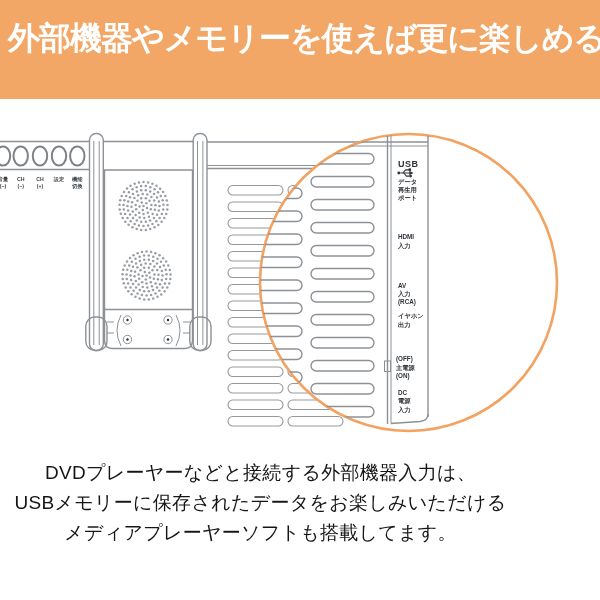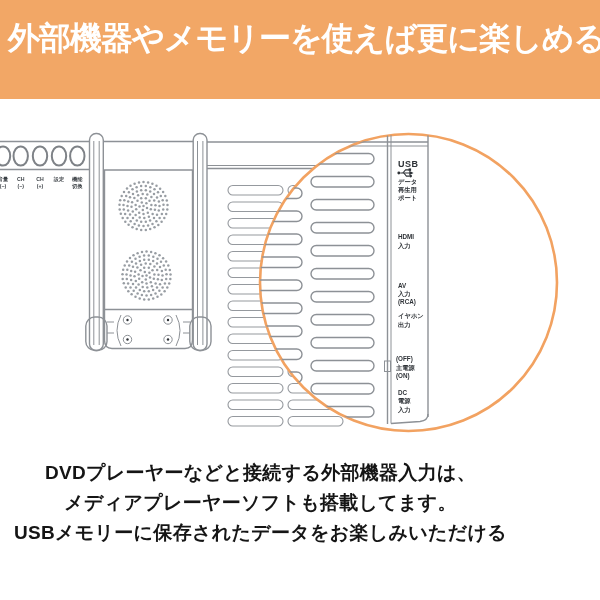--- a/index.html
+++ b/index.html
@@ -12,21 +12,21 @@
     background:#F2A766;
   }
   .hero-title{
     margin:8px;padding-top:11px;
     font-size:32px;line-height:38px;font-weight:bold;color:#ffffff;
     text-align:center;letter-spacing:-1px;white-space:nowrap;
   }
   .figure-svg{position:absolute;left:0;top:0;width:600px;height:600px;}
   .desc{
     position:absolute;left:0;top:458px;width:521px;
-    text-align:center;color:#151515;font-weight:bold;
+    text-align:center;color:#151515;font-weight:normal;
     font-size:19px;line-height:30px;letter-spacing:0.3px;
   }
   .desc div{white-space:nowrap;}
   
   .ln{stroke:#8D9196;fill:none;stroke-width:1.4;}
   .ln-thin{stroke:#8D9196;fill:none;stroke-width:1;}
   .vent-s{stroke:#95999E;fill:none;stroke-width:1.1;}
   .vent-b{stroke:#8D9196;fill:none;stroke-width:1.4;}
   .btn{stroke:#7E8287;fill:#ffffff;stroke-width:2;}
   .scircle{stroke:#F2A261;fill:#ffffff;stroke-width:2.6;}
@@ -452,16 +452,16 @@
 
         <text class="lbl" x="398" y="394.5">DC</text>
         <text class="lbl" x="398" y="403">電源</text>
         <text class="lbl" x="398" y="411.5">入力</text>
       </g>
     </g>
   </svg>
 
   <div class="desc">
     <div>DVDプレーヤーなどと接続する外部機器入力は、</div>
+    <div>USBメモリーに保存されたデータをお楽しみいただける</div>
     <div>メディアプレーヤーソフトも搭載してます。</div>
-    <div>USBメモリーに保存されたデータをお楽しみいただける</div>
   </div>
 </div>
 
 </body></html>

